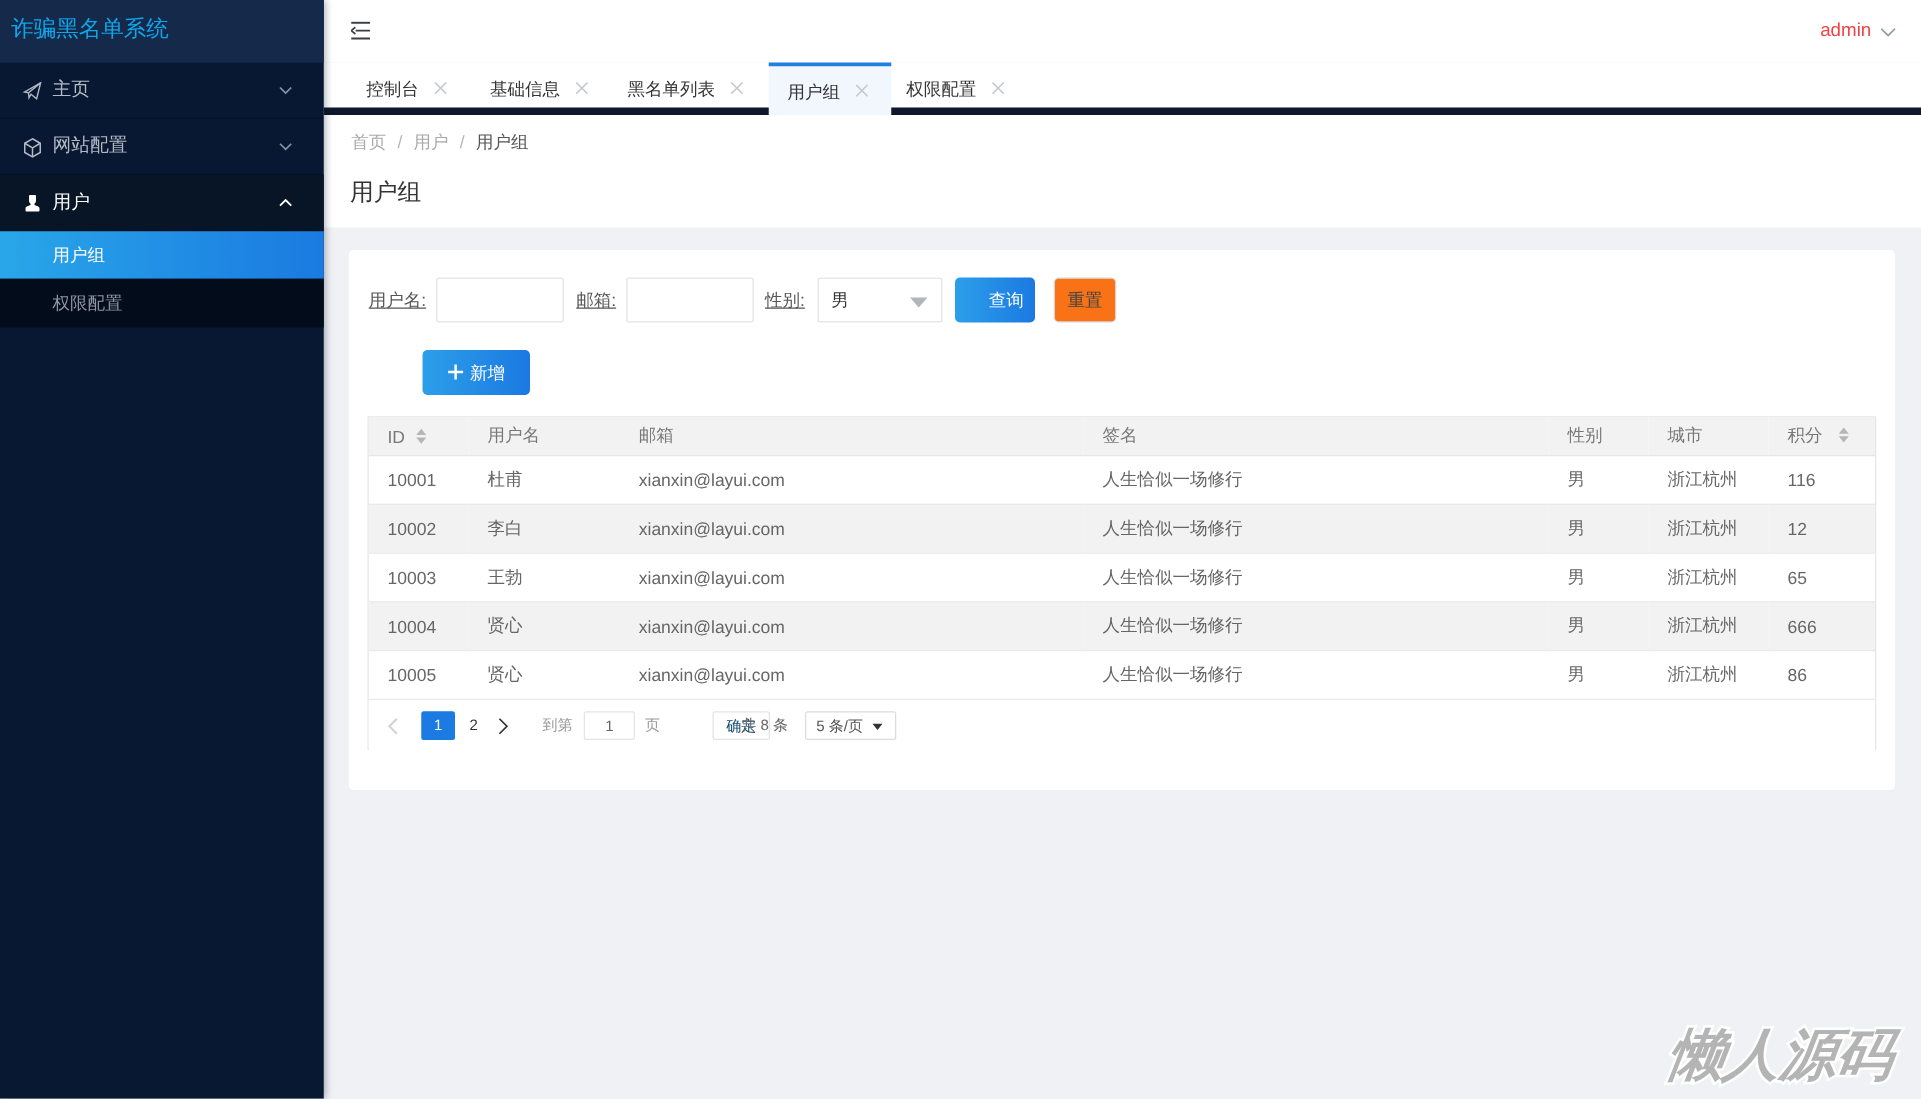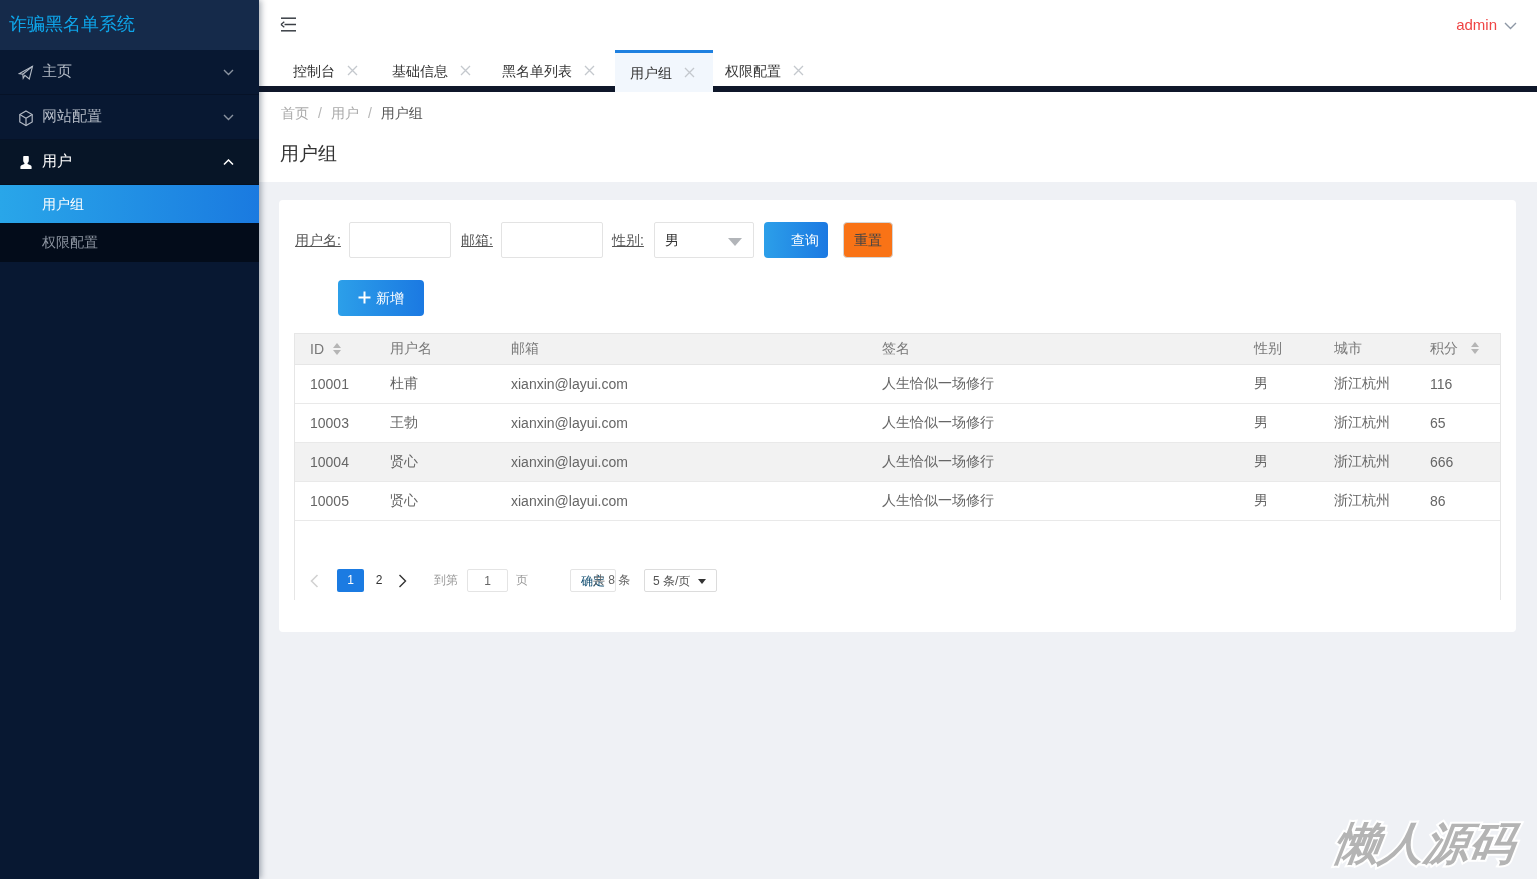--- a/index.html
+++ b/index.html
@@ -192,20 +192,29 @@
         </tr>
         <tr>
               <td>10001</td>
               <td>杜甫</td>
               <td>xianxin@layui.com</td>
               <td>人生恰似一场修行</td>
               <td>男</td>
               <td>浙江杭州</td>
               <td>116</td>
             </tr>
+        <tr class="even">
+              <td>10002</td>
+              <td>李白</td>
+              <td>xianxin@layui.com</td>
+              <td>人生恰似一场修行</td>
+              <td>男</td>
+              <td>浙江杭州</td>
+              <td>12</td>
+            </tr>
         <tr>
               <td>10003</td>
               <td>王勃</td>
               <td>xianxin@layui.com</td>
               <td>人生恰似一场修行</td>
               <td>男</td>
               <td>浙江杭州</td>
               <td>65</td>
             </tr>
         <tr class="even">

